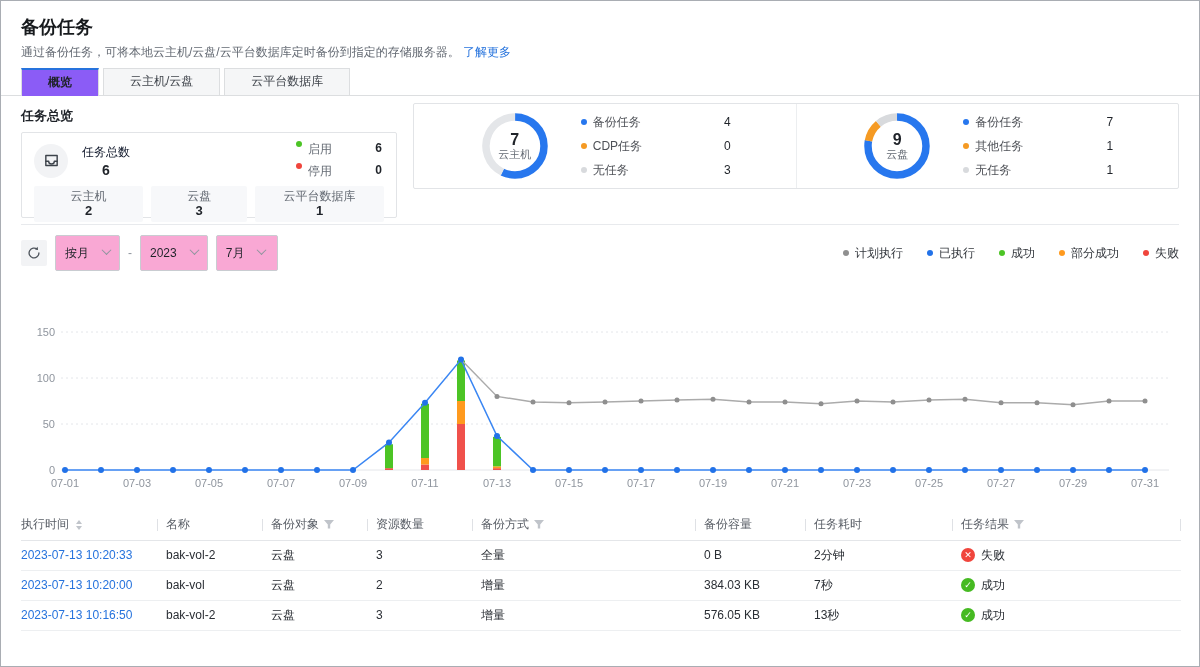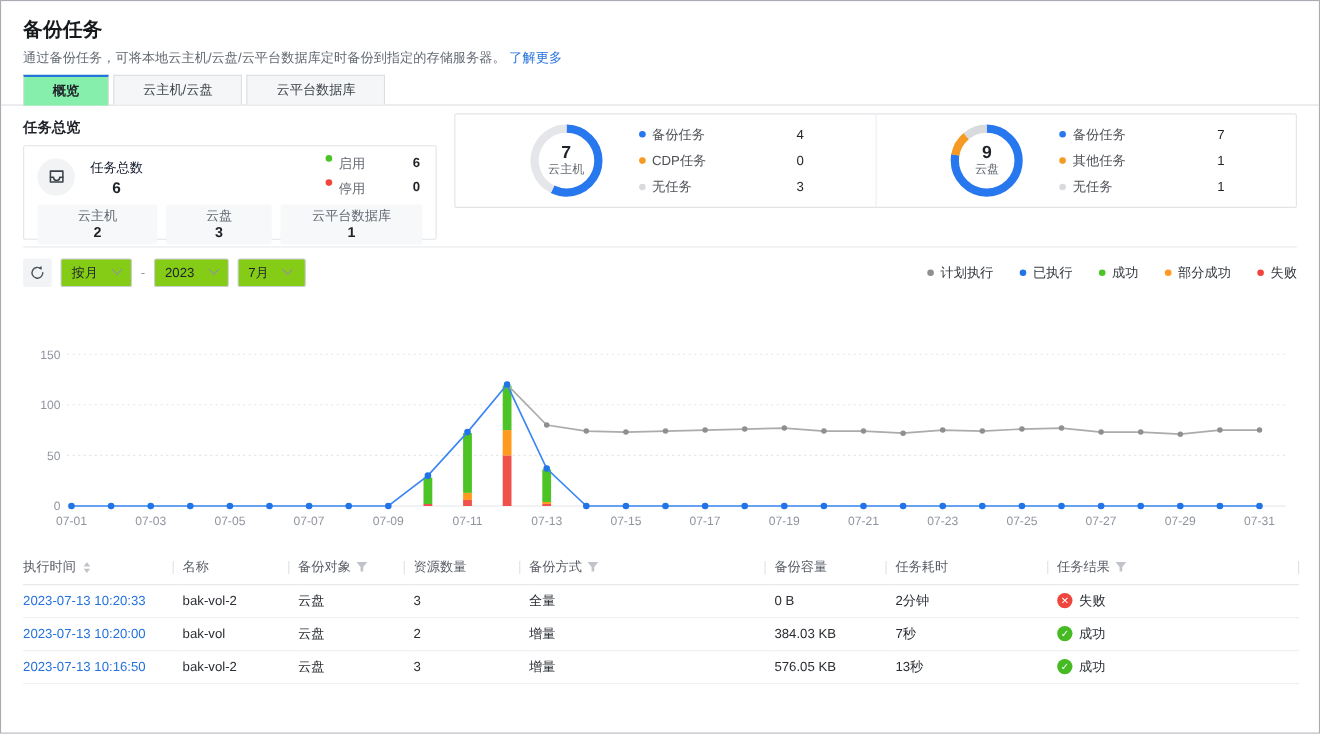--- a/index.html
+++ b/index.html
@@ -11,21 +11,21 @@
   }
   .page-header { padding:14px 20px 0 20px; }
   .page-title { font-size:18px; font-weight:bold; color:#171a1d; line-height:24px; }
   .page-desc { margin-top:5px; font-size:12px; color:#646a73; line-height:16px; }
   .link { color:#2673dd; text-decoration:none; cursor:pointer; }
 
   
   .tabbar { display:flex; align-items:flex-end; margin-top:8px; padding:0 20px; border-bottom:1px solid #dcdee0; height:28px; }
   .tab { height:27px; line-height:25px; padding:0 26px; font-size:12px; color:#40454c;
          background:#f5f6f7; border:1px solid #dcdee0; border-bottom:none; margin-right:4px; cursor:pointer; }
-  .tab.active { background:#86efac; color:#1f2329; font-weight:bold; border-top:2px solid #2673dd; margin-bottom:-1px; height:28px; }
+  .tab.active { background:#8b5cf6; color:#1f2329; font-weight:bold; border-top:2px solid #2673dd; margin-bottom:-1px; height:28px; }
 
   .content { padding:0 20px; }
   .sec-heading { font-size:13px; font-weight:600; color:#1f2329; display:flex; align-items:center; gap:5px; }
   .row1 { display:flex; gap:16px; margin-top:12px; }
   .col-left { width:376px; flex:none; }
   .col-right { flex:1; }
   .card { margin-top:7px; border:1px solid #e2e4e7; border-radius:2px; background:#fff; height:86px; }
 
   
   .task-card { padding:8px 12px; display:flex; flex-direction:column; }
@@ -56,21 +56,21 @@
   .res-legend { width:150px; display:flex; flex-direction:column; gap:7px; }
   .legend-row { display:flex; align-items:center; font-size:12px; }
   .legend-row .lbl { margin-left:6px; color:#4e5157; }
   .legend-row .val { margin-left:auto; color:#1f2329; }
 
   
   .stats-heading { margin-top:20px; }
   .hr { margin-top:6px; border-top:1px solid #e8eaed; }
   .controls { margin-top:10px; display:flex; align-items:center; }
   .refresh-btn { width:26px; height:26px; background:#f2f3f5; border:none; border-radius:2px; display:flex; align-items:center; justify-content:center; cursor:pointer; }
-  .select { height:26px; min-width:62px; border:1px solid #c9ccd1; border-radius:2px; background:#84cc16; display:flex; align-items:center; padding:0 9px; font-size:12px; color:#1f2329; margin-left:8px; cursor:pointer; }
+  .select { height:36px; min-width:62px; border:1px solid #c9ccd1; border-radius:2px; background:#f9a8d4; display:flex; align-items:center; padding:0 9px; font-size:12px; color:#1f2329; margin-left:8px; cursor:pointer; }
   .chevron { width:7px; height:7px; border-right:1.4px solid #8f959e; border-bottom:1.4px solid #8f959e; transform:rotate(45deg) translate(-1px,-1px); margin-left:14px; margin-top:-3px; }
   .range-dash { color:#8f959e; font-size:12px; margin-left:8px; }
   .chart-legend { margin-left:auto; display:flex; align-items:center; gap:24px; font-size:12px; color:#33373d; }
   .chart-legend .legend-item { display:flex; align-items:center; gap:6px; cursor:pointer; }
 
   .chart-holder { margin-top:46px; }
 
   
   .tbl { width:1160px; border-collapse:collapse; table-layout:fixed; margin-top:14px; font-size:12px; }
   .tbl th { position:relative; height:30px; text-align:left; font-weight:normal; color:#595e66; border-bottom:1px solid #e4e6e9; white-space:nowrap; }

